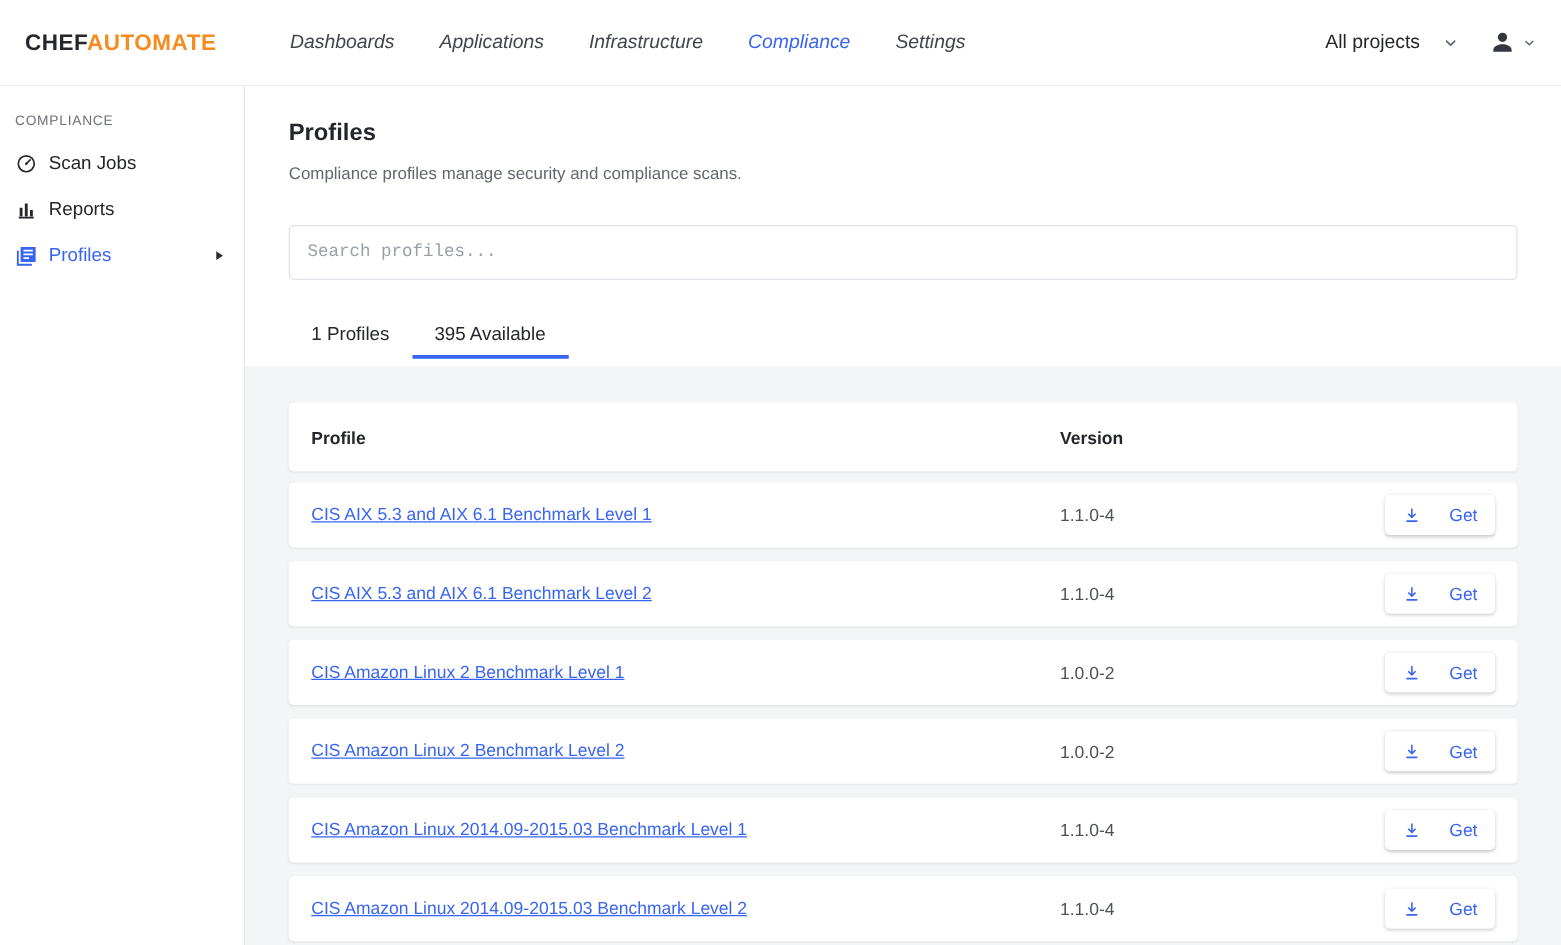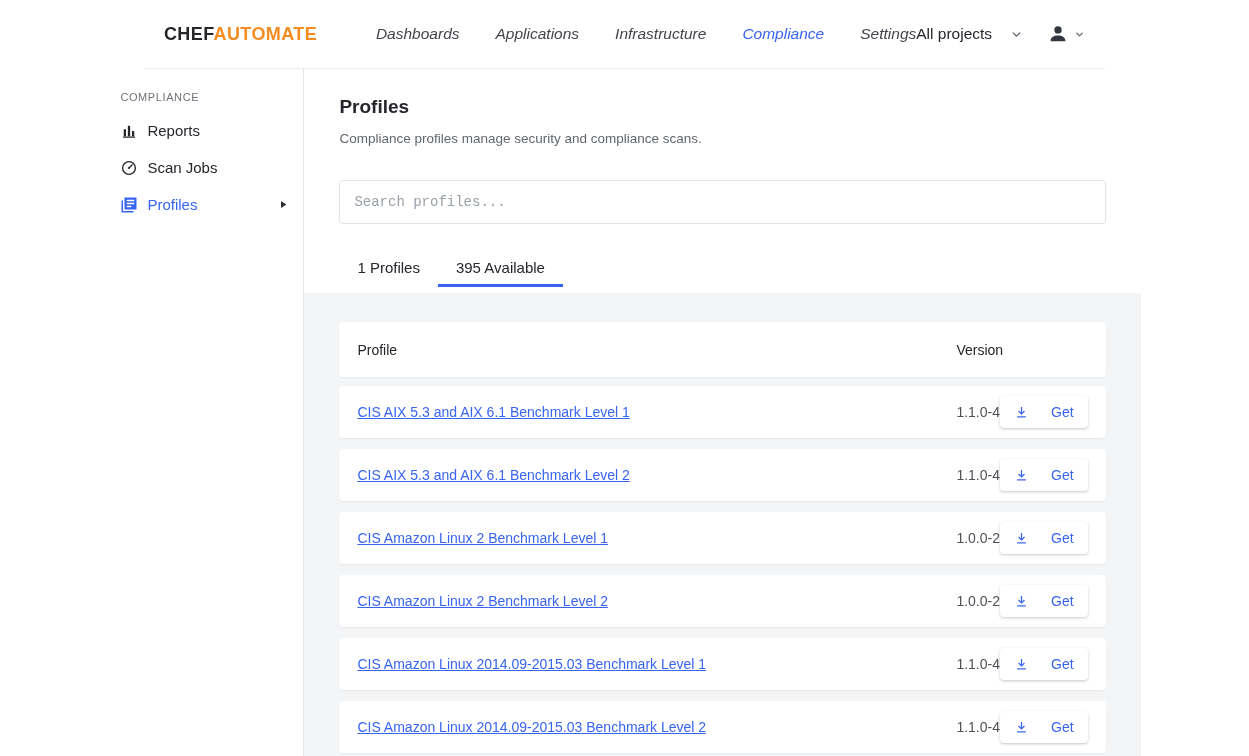--- a/index.html
+++ b/index.html
@@ -2,21 +2,21 @@
 <html><head>
 <meta charset="utf-8">
 <style>
   * { margin:0; padding:0; box-sizing:border-box; }
   html,body { width:1249px; height:756px; }
   body {
     font-family:"Liberation Sans","DejaVu Sans",sans-serif;
     background:#fff; color:#24262b; overflow:hidden;
     --accent:#3864f2; --orange:#f68b1f;
   }
-  .app { width:1249px; height:756px; display:flex; flex-direction:column;align-items:center; }
+  .app { width:1249px; height:756px; display:flex; flex-direction:column; }
 
   
   .topbar { flex:0 0 69px; height:69px; display:flex; align-items:center;
             background:#fff; border-bottom:1px solid #ededee; }
   .logo { flex:0 0 196px; width:196px; padding-left:20px; font-size:18px;
           font-weight:bold; letter-spacing:.4px; cursor:pointer; white-space:nowrap; }
   .logo-chef { color:#24262b; }
   .logo-automate { color:var(--orange); }
   .top-nav { display:flex; align-items:center; gap:36px; margin-left:36px; }
   .nav-link { font-size:15.5px; color:#42454c; text-decoration:none; cursor:pointer;font-style:italic; }
@@ -56,21 +56,21 @@
   .tab { padding:0 18px; height:39px; display:flex; align-items:center; font-size:15px;
          color:#24262b; cursor:pointer; position:relative; }
   .tab.active::after { content:""; position:absolute; left:0; right:0; bottom:0; height:3px;
                        background:var(--accent); }
 
   
   .table-area { flex:1; margin-top:6px; background:#f4f5f7; padding:29px 35px; overflow:hidden; }
   .thead, .trow { display:grid; grid-template-columns:599px 1fr auto; align-items:center;
                   padding:0 18px; background:#fff; border-radius:4px; }
   .thead { height:55px; margin-bottom:9px; box-shadow:0 1px 2px rgba(0,0,0,.06); }
-  .th { font-size:14px; font-weight:normal; color:#24262b; }
+  .th { font-size:14px; font-weight:bold; color:#24262b; }
   .trow { height:52px; margin-bottom:11px; box-shadow:0 1px 2px rgba(0,0,0,.06); }
   .profile-link { color:var(--accent); font-size:14px; text-decoration:underline; cursor:pointer; }
   .td-version { font-size:14px; color:#4e5157; }
   .td-action { justify-self:end; }
   .get-btn { display:flex; align-items:center; gap:22px; background:#fff; border:none;
              border-radius:4px; padding:8px 14px; color:var(--accent); font-size:14px;
              font-family:inherit; cursor:pointer; box-shadow:0 1px 3px rgba(0,0,0,.22); }
   .dl-icon { width:15px; height:15px; display:inline-flex; color:var(--accent); }
 </style>
 </head>
@@ -114,36 +114,36 @@
     </div>
   </header>
 
   <div class="body-row">
 
     <aside class="sidebar">
       <div class="side-section-label">COMPLIANCE</div>
       <div class="side-menu">
           <div class="side-item">
             <span class="side-icon">
-              <svg viewBox="0 0 24 24" fill="currentColor">
-                <path d="M5 9.5h3V19H5zM10.5 5h3v14h-3zM16 12h3v7h-3z"></path>
-                <path d="M4 19.3h16v1.7H4z"></path>
-              </svg>
-            </span>
-            <span class="side-label">Reports</span>
-          </div>
-          <div class="side-item">
-            <span class="side-icon">
               <svg viewBox="0 0 24 24" fill="none" stroke="currentColor" stroke-width="1.8">
                 <circle cx="12" cy="12" r="8.5"></circle>
                 <path d="M12 12l4.6-4.6"></path>
                 <circle cx="12" cy="12" r="1.4" fill="currentColor" stroke="none"></circle>
               </svg>
             </span>
             <span class="side-label">Scan Jobs</span>
+          </div>
+          <div class="side-item">
+            <span class="side-icon">
+              <svg viewBox="0 0 24 24" fill="currentColor">
+                <path d="M5 9.5h3V19H5zM10.5 5h3v14h-3zM16 12h3v7h-3z"></path>
+                <path d="M4 19.3h16v1.7H4z"></path>
+              </svg>
+            </span>
+            <span class="side-label">Reports</span>
           </div>
           <div class="side-item active">
             <span class="side-icon">
               <svg viewBox="0 0 24 24" fill="currentColor">
                 <path d="M4 6H2v16h16v-2H4z"></path>
                 <path d="M22 2H6v16h16V2zm-3 9H9V9h10v2zm-4 4H9v-2h6v2zm4-8H9V5h10v2z"></path>
               </svg>
             </span>
             <span class="side-label">Profiles</span>
             <span class="expand-tri">

